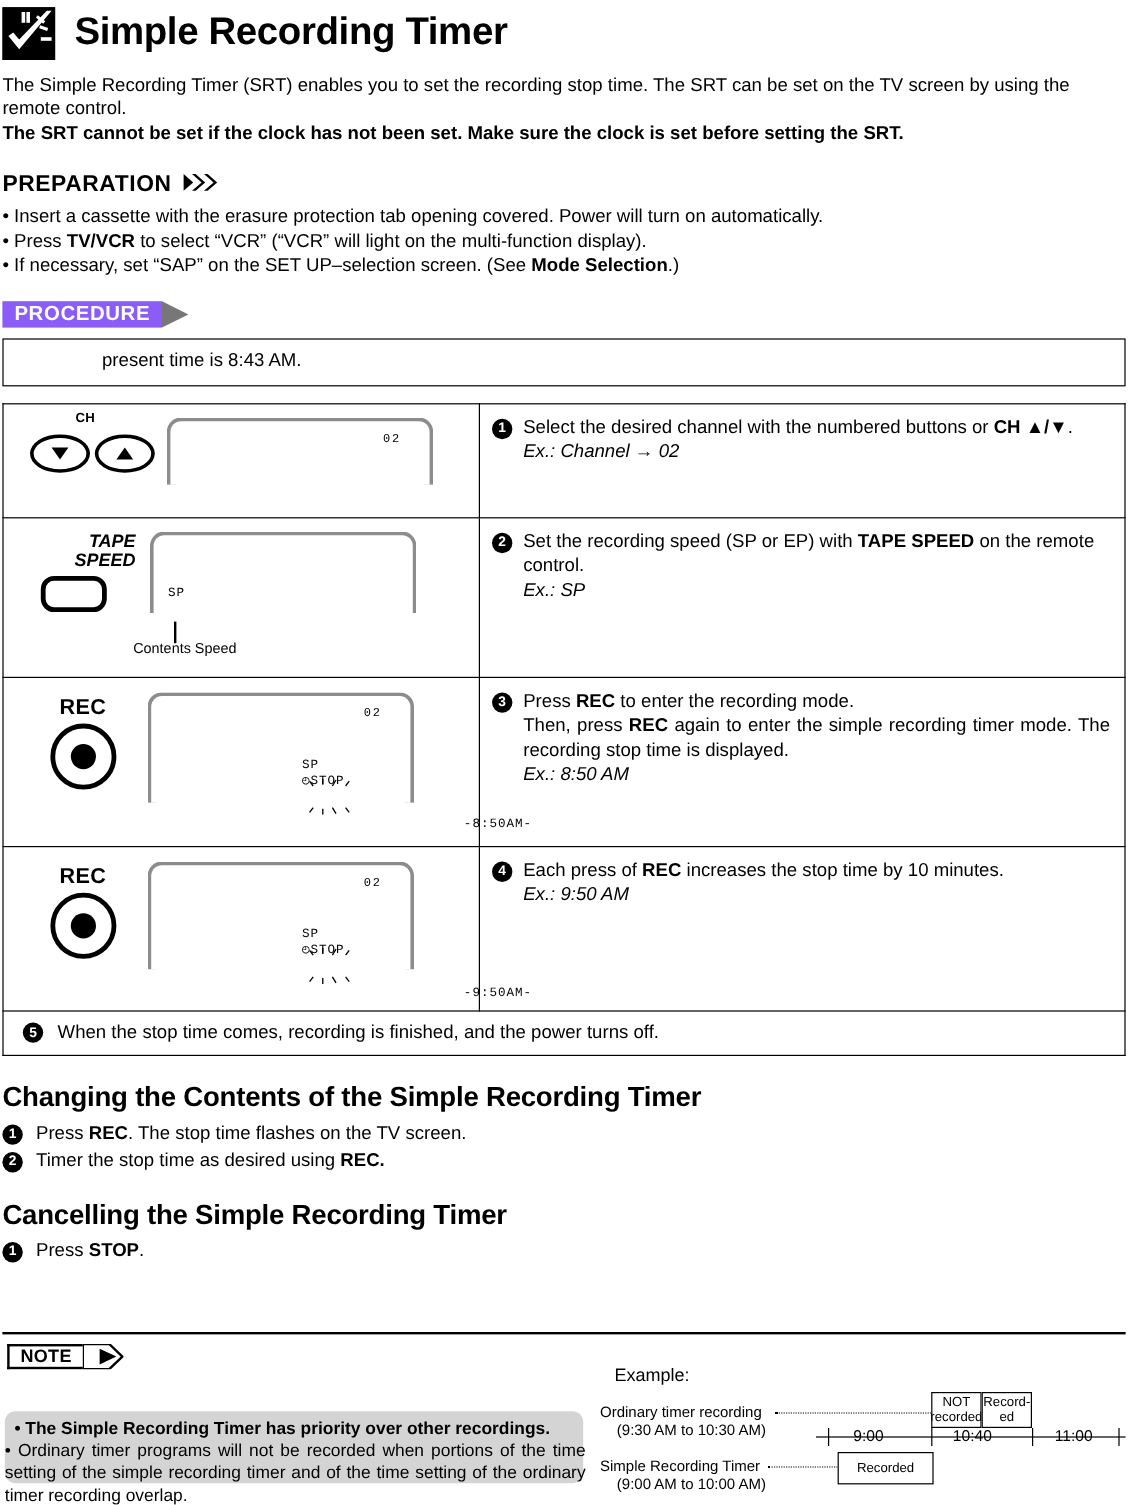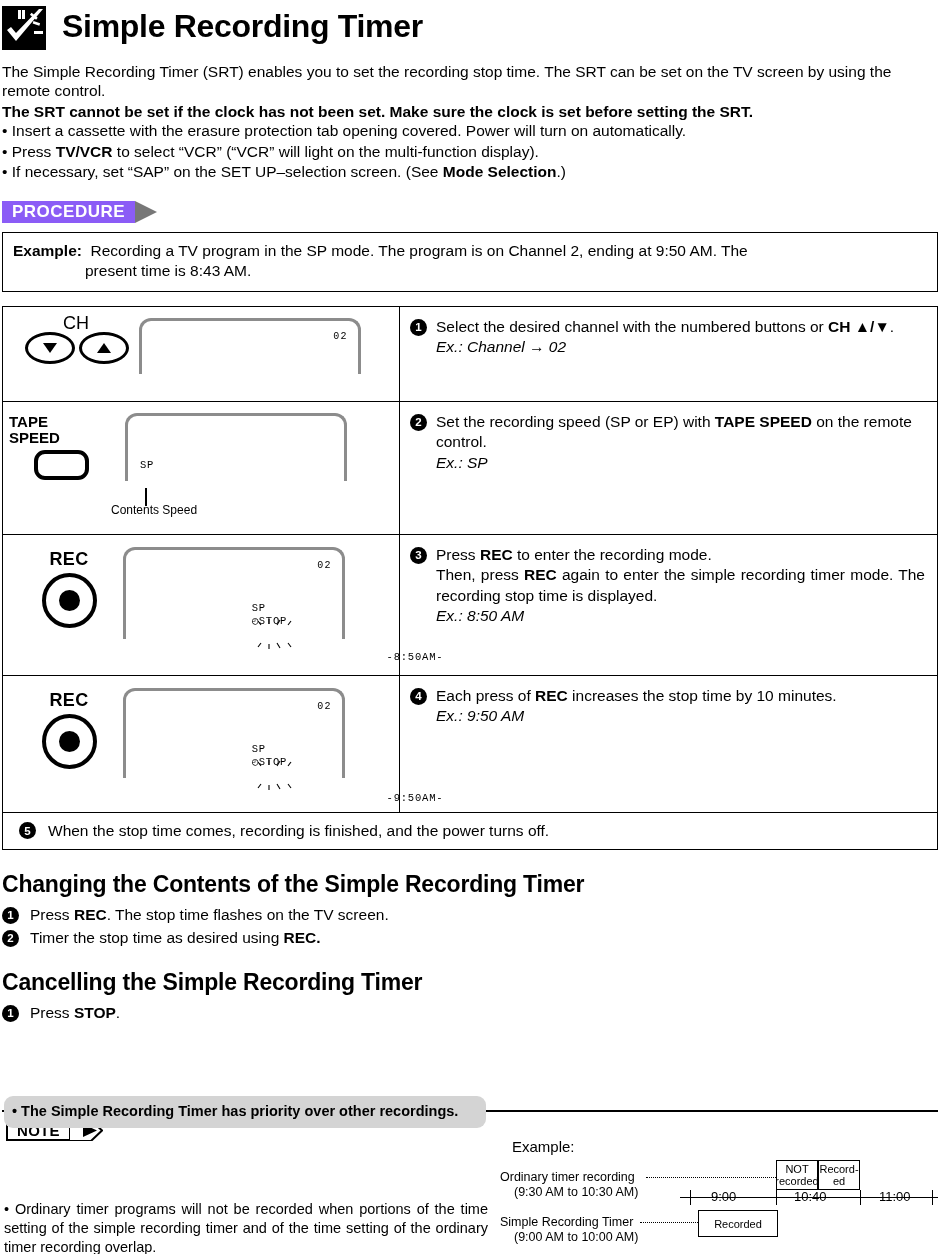--- a/index.html
+++ b/index.html
@@ -73,46 +73,46 @@
   .steptext{ flex:1 1 auto; }
   .steptext b{font-weight:bold;}
   .steptext .ex{ display:block; font-style:italic; }
   .just{ text-align:justify; }
 
   
   .leftcell{ position:relative; height:100%; padding:8px 0 8px 0;}
   .ctrl-row{ display:flex; align-items:flex-start; }
 
   .ch-group{ width:118px; position:relative; height:48px; margin-left:14px;}
-  .ch-label{ position:absolute; left:46px; top:-2px; font-size:18px; font-weight:normal;}
+  .ch-label{ position:absolute; left:46px; top:-2px; font-size:11px; font-weight:bold;}
   .ellipse{
     position:absolute; top:17px; width:44px;height:26px;border:3px solid #000;
     border-radius:50%; display:flex;align-items:center;justify-content:center;
   }
   .ellipse.dn{ left:8px;} .ellipse.up{ left:62px;}
   .tri-dn{width:0;height:0;border-left:7px solid transparent;border-right:7px solid transparent;border-top:10px solid #000;}
   .tri-up{width:0;height:0;border-left:7px solid transparent;border-right:7px solid transparent;border-bottom:10px solid #000;}
 
-  .tape-group{ width:104px; margin-left:12px; text-align:left;}
+  .tape-group{ width:104px; margin-left:12px; text-align:right;font-style:italic;}
   .tape-label{ font-size:15px;font-weight:bold;line-height:16px;}
   .tape-btn{ width:47px;height:22px;border:4px solid #000;border-radius:11px;margin:4px auto 0 auto;}
 
   .rec-group{ width:104px; margin-left:14px; text-align:center; }
   .rec-label{ font-size:18px;font-weight:bold;letter-spacing:0.3px;}
   .rec-btn{ width:47px;height:47px;border:4px solid #000;border-radius:50%;margin:3px auto 0 auto;
             display:flex;align-items:center;justify-content:center;}
   .rec-dot{ width:21px;height:21px;border-radius:50%;background:#000;}
 
   
   .panel{
     position:relative; border:3px solid #8c8c8c; border-bottom:none;
     border-top-left-radius:12px; border-top-right-radius:12px;
     box-sizing:border-box; background:#fff;
   }
-  .panel .chnum{ position:absolute; right:10px; top:10px; font-size:10px;
+  .panel .chnum{ position:absolute; right:24px; top:10px; font-size:10px;
       font-family:"Liberation Mono", monospace; letter-spacing:1.4px;}
   .panel .lcd{ position:absolute; left:12px; font-size:10.5px;
       font-family:"Liberation Mono", monospace; letter-spacing:0.8px; white-space:pre;}
   .blinkmark{ position:relative; display:inline-block; }
   .blinkmark .rays{ position:absolute; left:-4px; top:-8px; width:62px; height:30px; }
 
   .speed-note{ position:absolute; font-size:12px; }
   .speed-tick{ position:absolute; width:1.5px; background:#000;}
 
   
@@ -172,34 +172,43 @@
       </svg>
     </div>
     <div class="title">Simple Recording Timer</div>
   </div>
 
   <div class="intro">
     <span class="l1">The Simple Recording Timer (SRT) enables you to set the recording stop time. The SRT can be set on the TV screen by using the remote control.</span>
     <span class="l2">The SRT cannot be set if the clock has not been set. Make sure the clock is set before setting the SRT.</span>
   </div>
 
+  <div class="prep-head">
+    <span>PREPARATION</span>
+    <span class="prep-arrows">
+      <svg width="32" height="16" viewBox="0 0 32 16">
+        <path d="M1 1 L9 8 L1 15 Z" fill="#000"></path>
+        <path d="M11 1 L19 8 L11 15 L8 15 L16 8 L8 1 Z" fill="#000"></path>
+        <path d="M21 1 L29 8 L21 15 L18 15 L26 8 L18 1 Z" fill="#000"></path>
+      </svg>
+    </span>
+  </div>
 
   <div class="bullets">
     <span class="b"><span>• Insert a cassette with the erasure protection tab opening covered. Power will turn on automatically.</span><b></b><span></span></span>
     <span class="b"><span>• Press </span><b>TV/VCR</b><span> to select “VCR” (“VCR” will light on the multi-function display).</span></span>
     <span class="b"><span>• If necessary, set “SAP” on the SET UP–selection screen. (See </span><b>Mode Selection</b><span>.)</span></span>
   </div>
 
   <div class="proc-band">
     <div class="txt">PROCEDURE</div>
     <div class="tip"></div>
   </div>
 
   <div class="example-box">
-    <span class="first"><b>Example:</b>&nbsp; <span>Recording a TV program in the SP mode. The program is on Channel 2, ending at 9:50 AM. The</span></span>
     <span class="ind">present time is 8:43 AM.</span>
   </div>
 
   <table class="ptable">
 
     <tbody>
         <tr>
       <td class="left">
         <div class="leftcell" style="height:78px;">
           <div class="ctrl-row">
@@ -389,21 +398,21 @@
   <div class="note-tag" style="left:6px; top:1120px;">
     <div class="box">NOTE</div>
     <div class="arrowbox">
       <svg width="34" height="21" viewBox="0 0 34 21">
         <path d="M0 0 L22 0 L33 10.5 L22 21 L0 21 Z" fill="#fff" stroke="#000" stroke-width="2"></path>
         <path d="M14 4 L28 10.5 L14 17 Z" fill="#000"></path>
       </svg>
     </div>
   </div>
 
-  <div class="note-grey" style="left:4px; top:1096px; width:482px; height:32px;">• The Simple Recording Timer has priority over other recordings.</div>
+  <div class="note-grey" style="left:4px; top:1176px; width:482px; height:60px;">• The Simple Recording Timer has priority over other recordings.</div>
 
   <div class="note-plain" style="left:4px; top:1200px; width:484px; text-align:justify;">• Ordinary timer programs will not be recorded when portions of the time setting of the simple recording timer and of the time setting of the ordinary timer recording overlap.</div>
 
   <div class="diagram" style="left:498px; top:1134px; width:440px; height:118px;">
 
     <div class="dg-title" style="left:14px; top:4px;">Example:</div>
 
     <div class="dg-label" style="left:2px; top:36px;">
       <span>Ordinary timer recording</span><br>
       <span style="display:inline-block;padding-left:14px;">(9:30 AM to 10:30 AM)</span>

